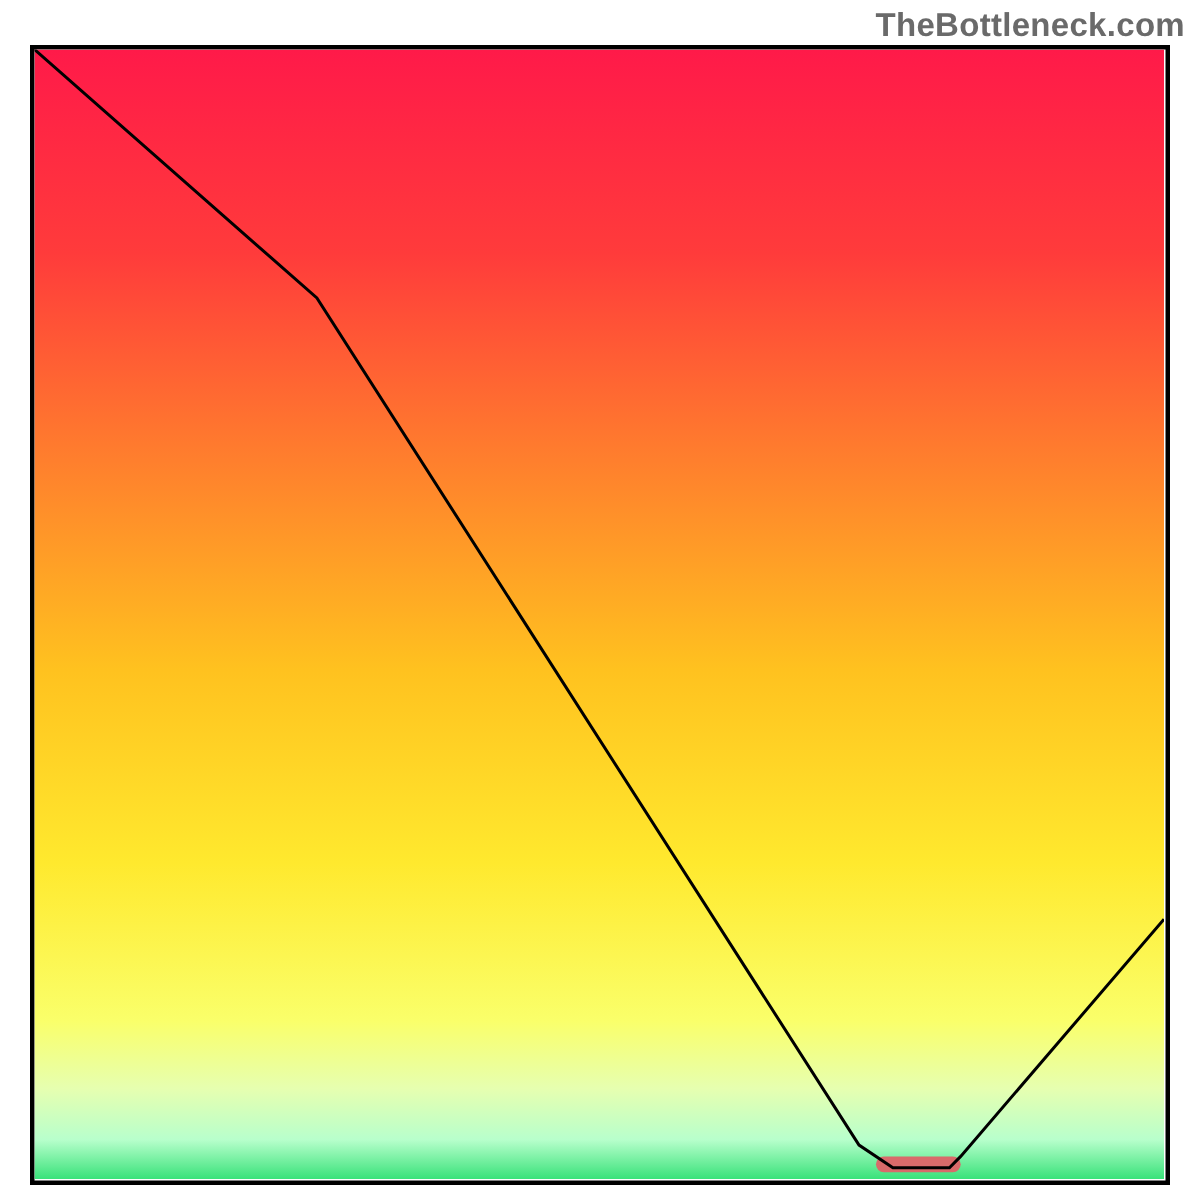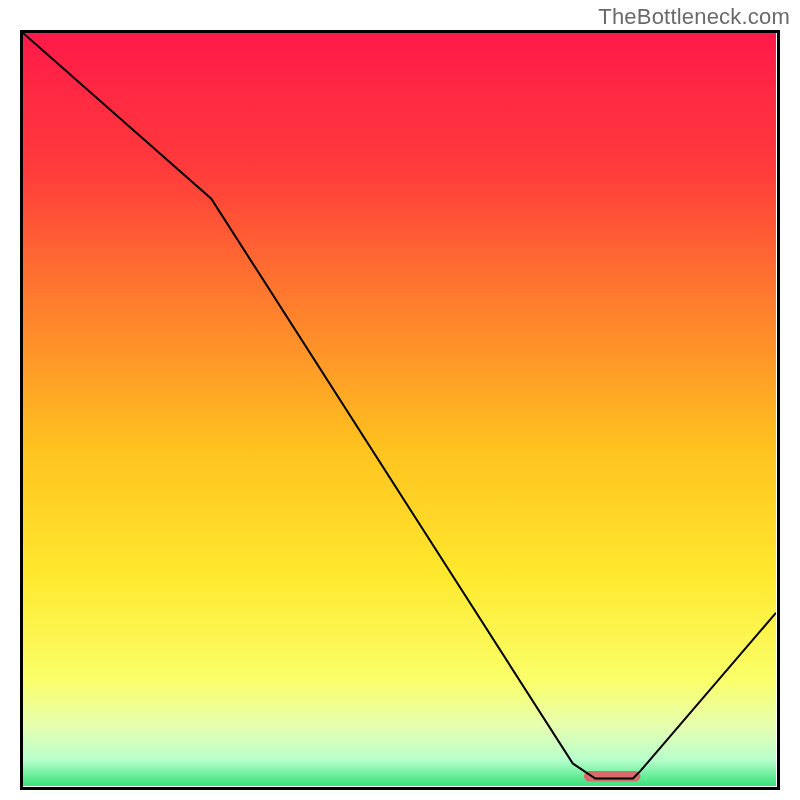--- a/index.html
+++ b/index.html
@@ -15,21 +15,21 @@
     position: relative;
     width: 800px;
     height: 800px;
   }
   .watermark {
     position: absolute;
     top: 4px;
     right: 10px;
     color: #6a6a6a;
     font-size: 22px;
-    font-weight: 400;
+    font-weight: 700;
     letter-spacing: 0.2px;
   }
   .plot-frame {
     position: absolute;
     left: 20px;
     top: 30px;
     width: 760px;
     height: 760px;
     border: 3.5px solid #000;
     box-sizing: border-box;

